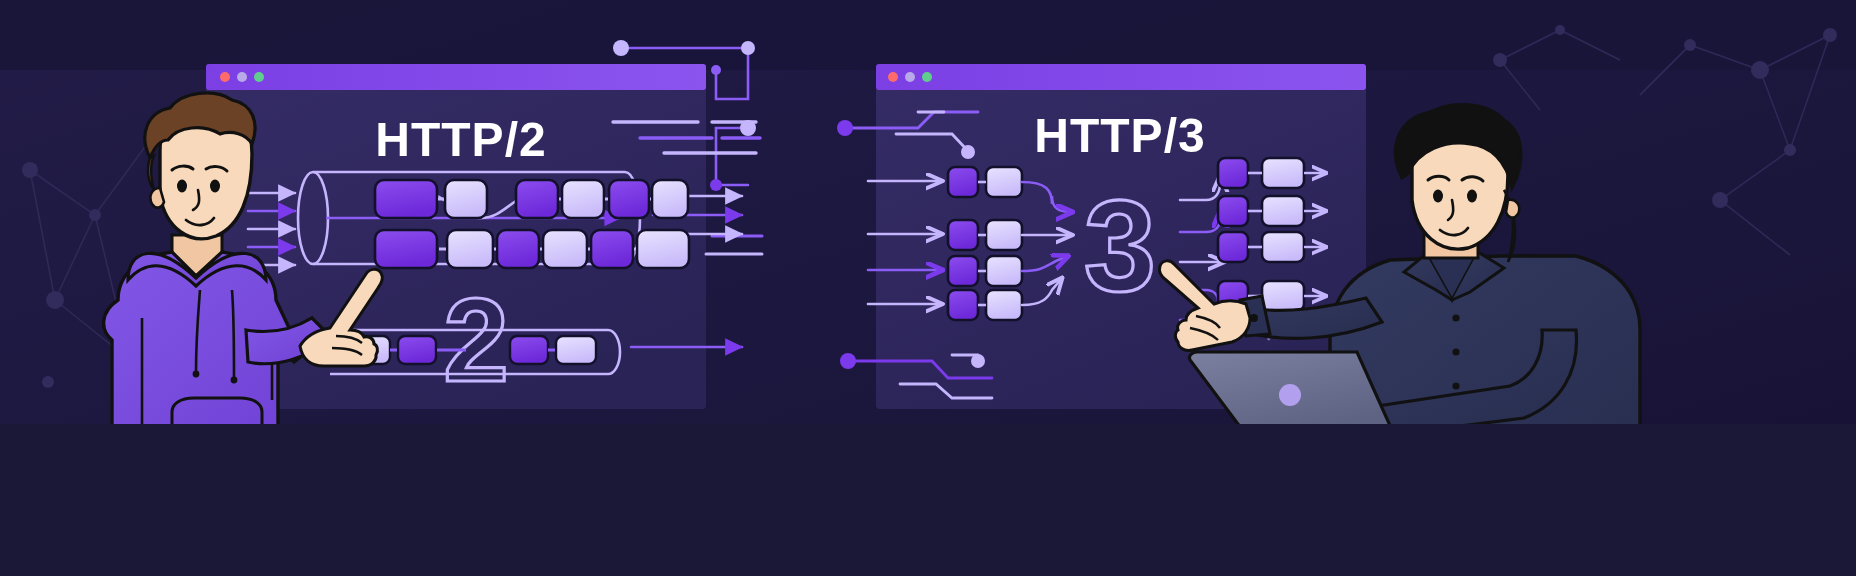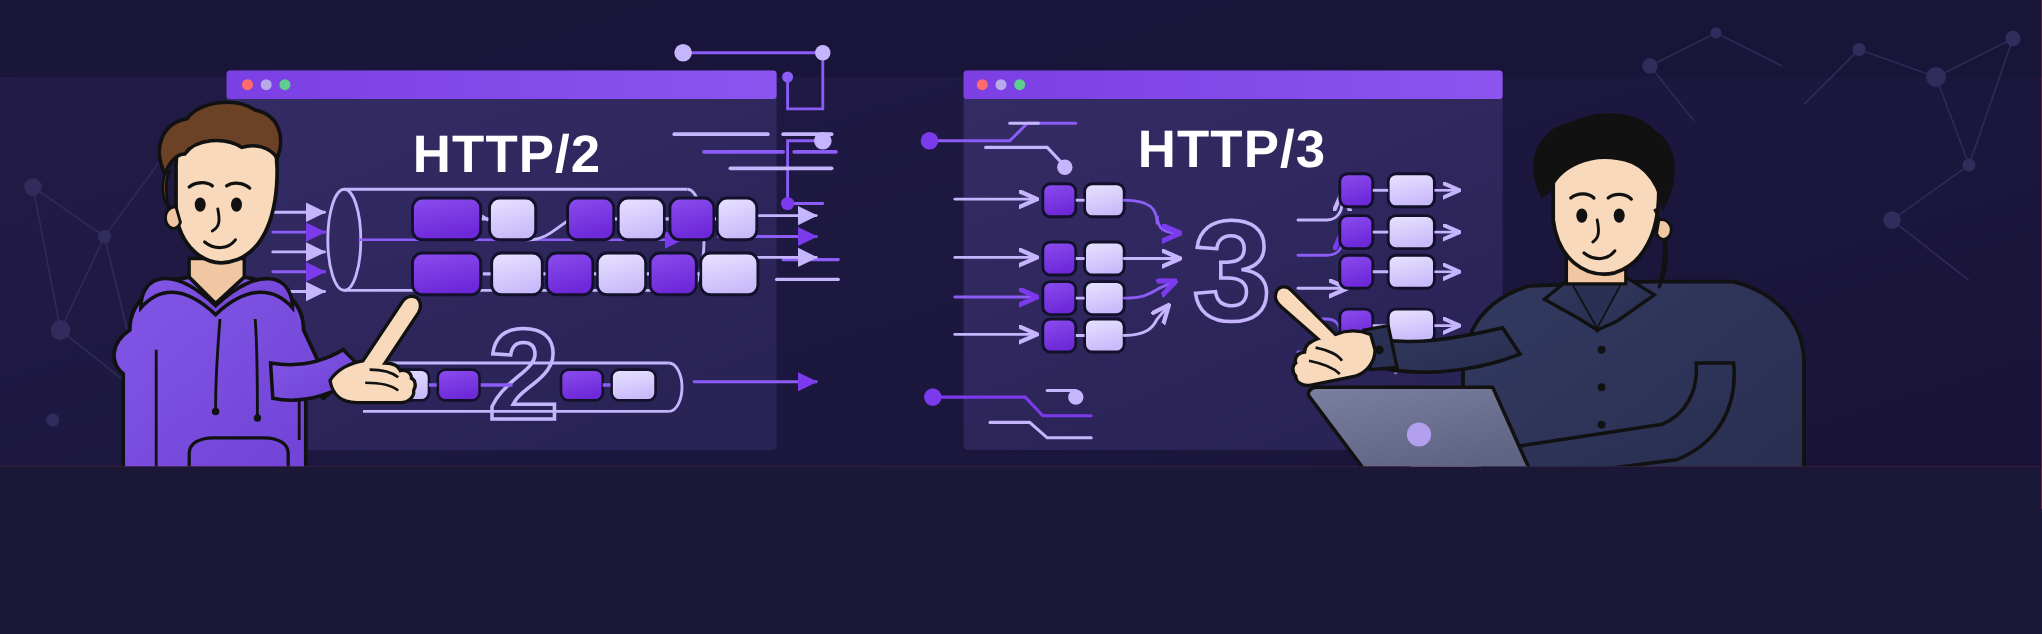--- a/index.html
+++ b/index.html
@@ -2,21 +2,21 @@
 <html><head>
 <meta charset="utf-8">
 <title>HTTP/2 vs HTTP/3 Illustration</title>
 <style>
   html,body{margin:0;padding:0;background:#1b1736;}
   body{font-family:"Liberation Sans",sans-serif;}
   #stage{
     position:relative;
     width:1856px;height:424px;
     overflow:hidden;
-    background:#ef4444;
+    background:#f97316;
   }
   #stage svg{display:block;}
   .lbl{font-family:"Liberation Sans",sans-serif;font-weight:bold;}
 </style>
 </head>
 <body>
 
 <div id="stage">
 <svg width="1856" height="576" viewBox="0 0 1856 576" xmlns="http://www.w3.org/2000/svg">
 

